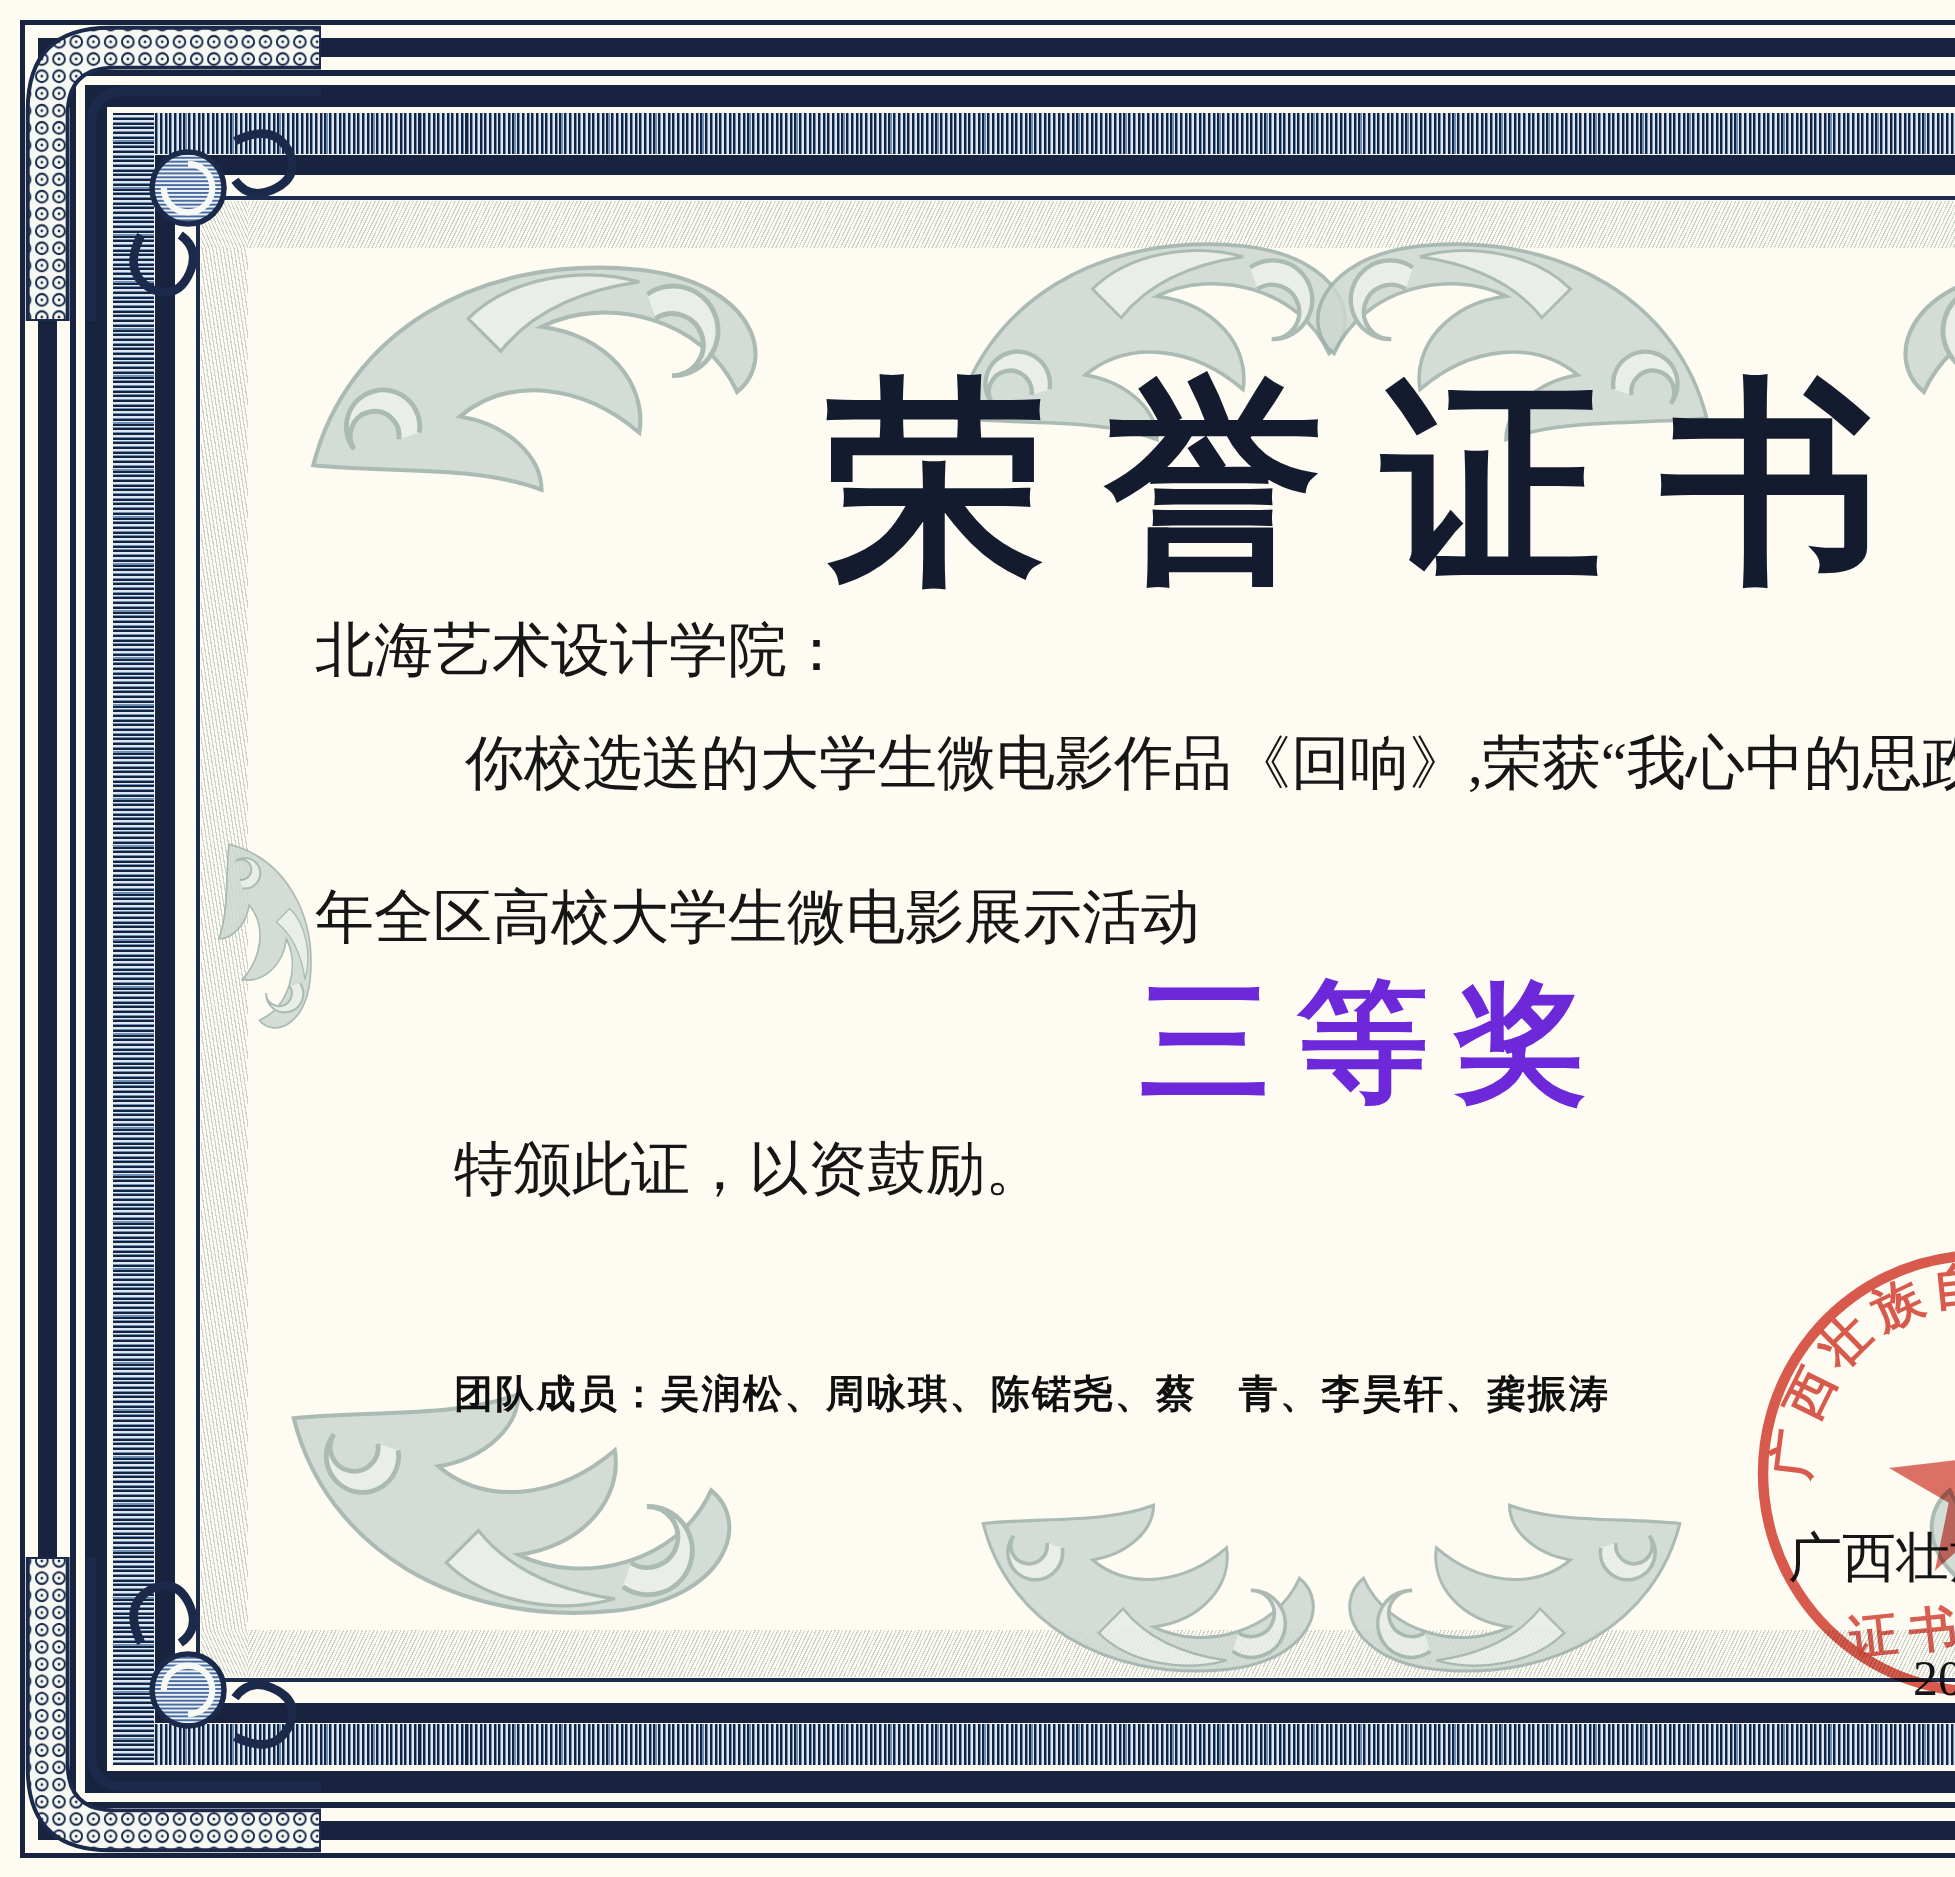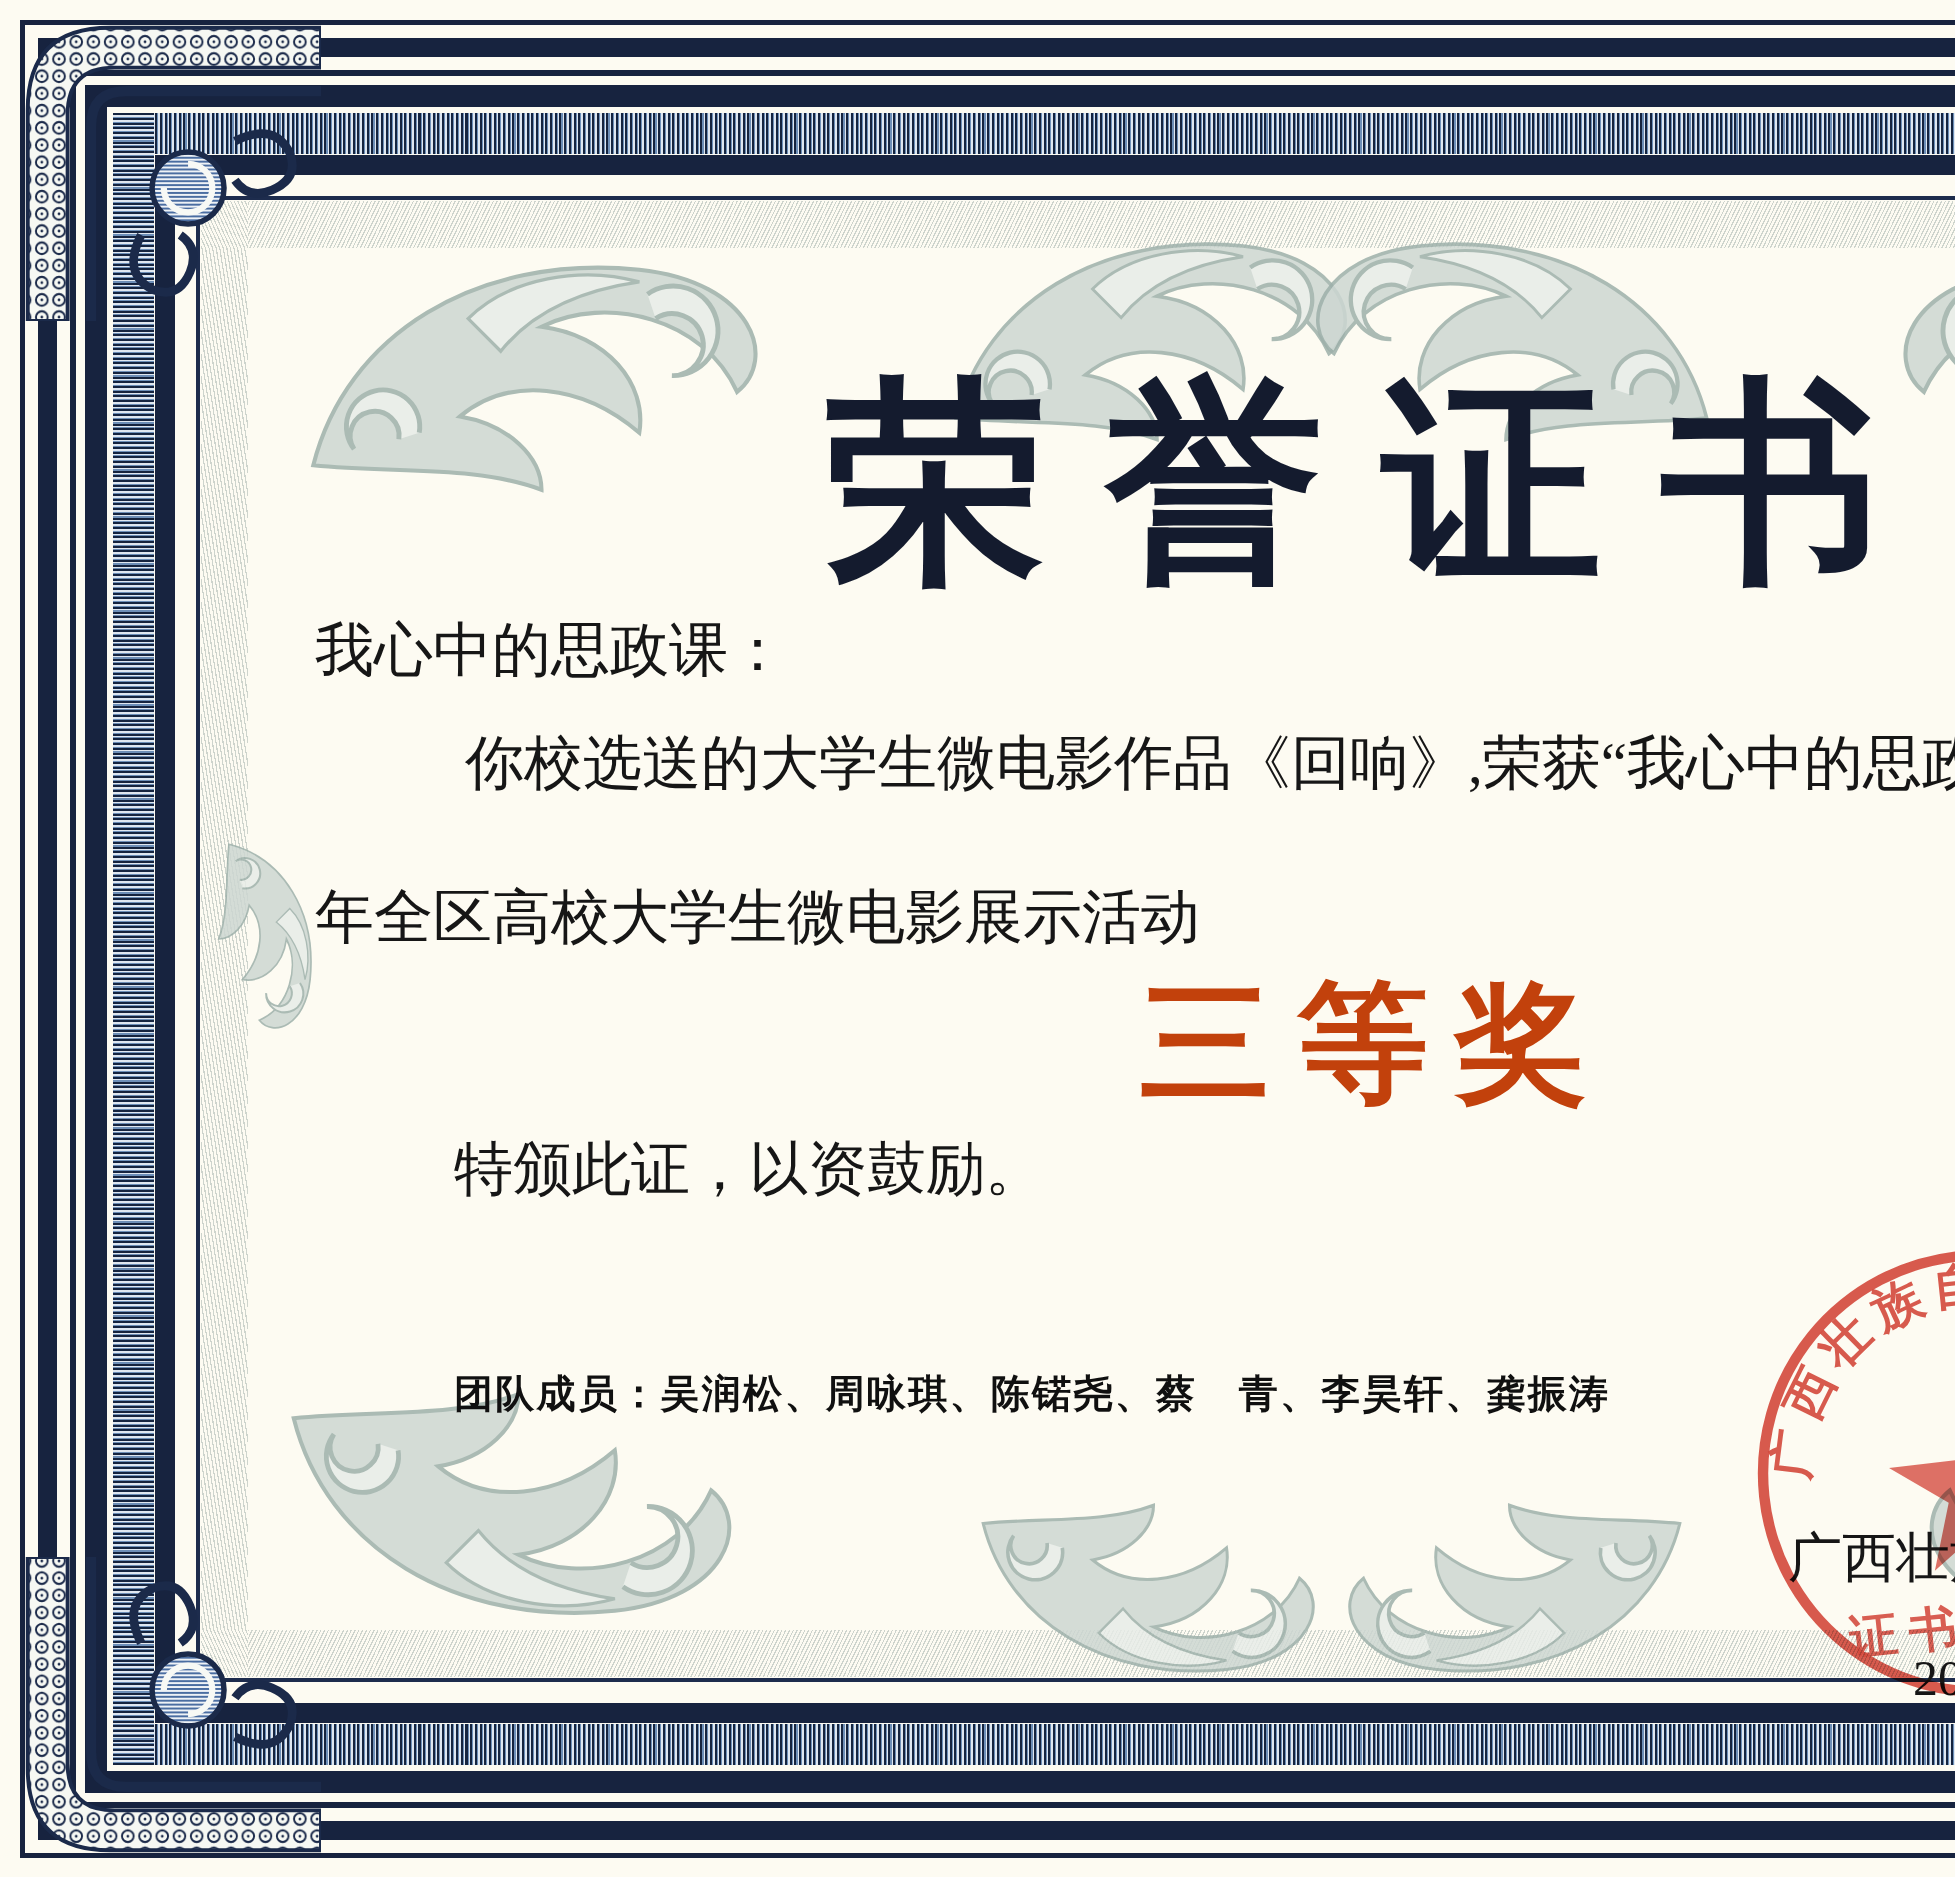--- a/index.html
+++ b/index.html
@@ -40,23 +40,23 @@
     top:375px;left:1353px;transform:translateX(-50%);
     font-size:219px;font-weight:900;color:#141b2e;
     letter-spacing:59px;text-indent:59px;
     font-family:"Liberation Serif","DejaVu Serif",serif;
   }
   .recipient{top:621px;left:315px;font-size:59px;}
   .bodyline1{top:734px;left:465px;font-size:59px;}
   .bodyline2{top:888px;left:315px;font-size:59px;}
   .award{
     top:977px;left:1363px;transform:translateX(-50%);
-    font-size:131px;font-weight:900;color:#c2410c;
+    font-size:131px;font-weight:900;color:#6d28d9;
     letter-spacing:27px;text-indent:27px;
-    font-family:Liberation Sans, sans-serif;
+    font-family:Liberation Serif, serif;
   }
   .closing{top:1140px;left:454px;font-size:59px;}
   .heavy{font-family:"DejaVu Sans","Liberation Sans",sans-serif;font-weight:900;color:#101010;}
   .advisor{top:1239px;left:454px;font-size:52px;letter-spacing:4.7px;}
   .team{top:1354px;left:454px;font-size:39px;letter-spacing:2.3px;margin-top:20px;}
   .issuer{top:1531px;left:1788px;font-size:54px;}
   .date{top:1653px;left:1913px;font-size:50px;}
   
   .seal{position:absolute;left:1741px;top:1233px;width:481px;height:481px;
     mix-blend-mode:multiply;opacity:.92;transform:rotate(-6deg);pointer-events:none;}
@@ -140,21 +140,21 @@
       <use href="#acanthus"></use>
     </svg>
   <svg class="flor" style="left:958px;bottom:172px;width:391px;height:219px;transform:scaleY(-1);" viewBox="0 0 600 360">
       <use href="#acanthus"></use>
     </svg>
   <svg class="flor" style="left:1314px;bottom:172px;width:391px;height:219px;transform:scale(-1,-1);" viewBox="0 0 600 360">
       <use href="#acanthus"></use>
     </svg>
 
   <div class="txt title">荣誉证书</div>
-  <div class="txt recipient">我心中的思政课：</div>
+  <div class="txt recipient">北海艺术设计学院：</div>
   <div class="txt bodyline1">你校选送的大学生微电影作品《回响》,荣获“我心中的思政课”——2023</div>
   <div class="txt bodyline2">年全区高校大学生微电影展示活动</div>
   <div class="txt award">三等奖</div>
   <div class="txt closing">特颁此证，以资鼓励。</div>
   <div class="txt heavy team">团队成员：吴润松、周咏琪、陈锘尧、蔡　青、李昊轩、龚振涛</div>
   <div class="txt issuer">广西壮族自治区教育厅</div>
   <div class="txt date">2023 年 11 月</div>
 
   <svg class="seal" viewBox="0 0 1200 1200">
     <circle cx="600" cy="600" r="545" fill="none" stroke="#d23a2e" stroke-width="26" opacity="0.9"></circle>

